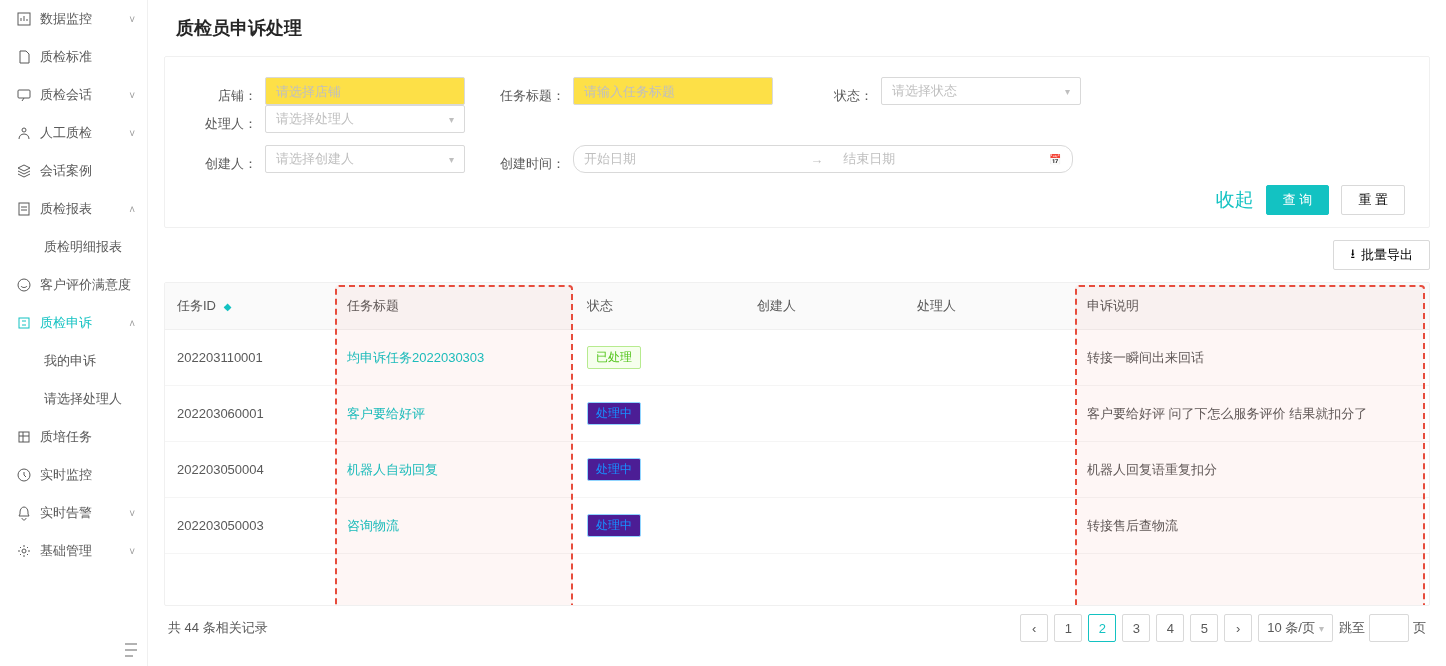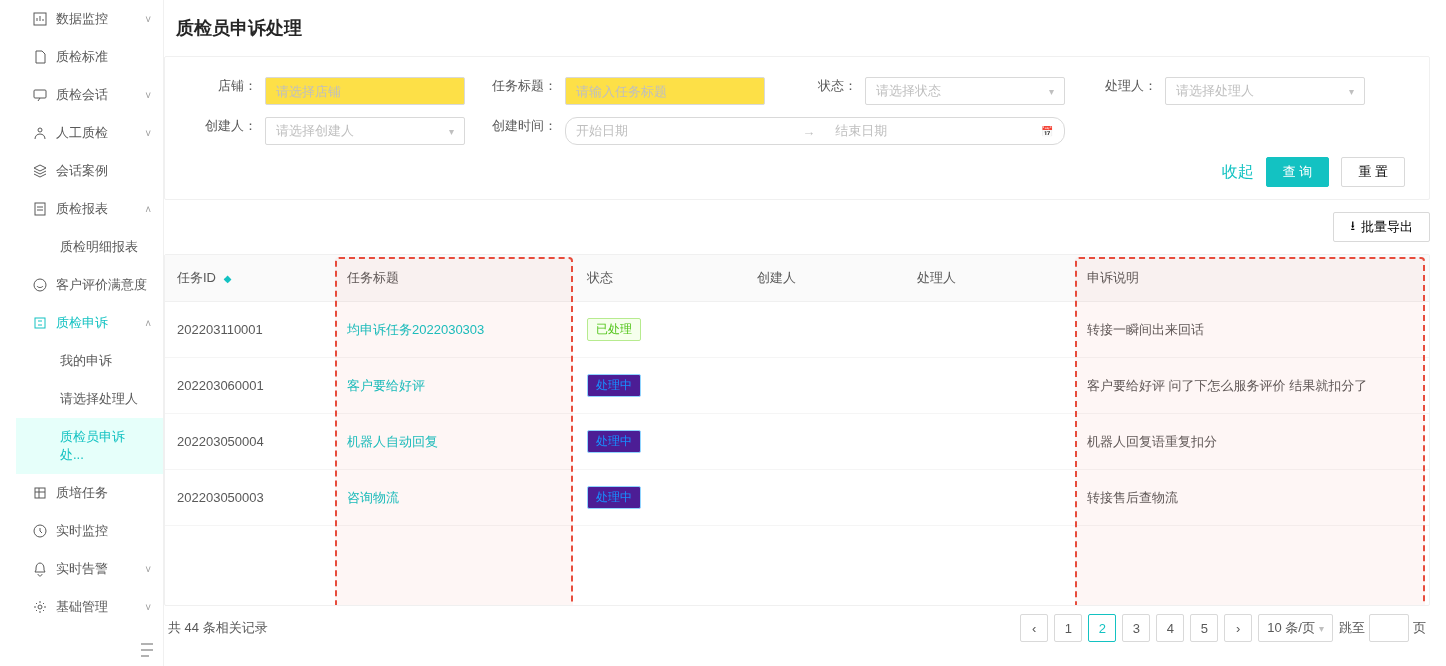--- a/index.html
+++ b/index.html
@@ -1,43 +1,43 @@
 <!DOCTYPE html>
 <html><head>
   <meta charset="utf-8">
   <style>
     * { margin: 0; padding: 0; box-sizing: border-box; }
     body { font-family: -apple-system, BlinkMacSystemFont, "Segoe UI", "PingFang SC", "Microsoft YaHei", sans-serif; font-size: 13px; color: #333; background: #fff; width: 1446px; height: 666px; overflow: hidden; }
     
     
-    .sidebar { position: absolute; left: 16px; top: 0; width: 148px; height: 666px; background: #fff; border-right: 1px solid #f0f0f0; overflow-y: auto; }
+    .sidebar { position: absolute; left: 0; top: 0; width: 148px; height: 666px; background: #fff; border-right: 1px solid #f0f0f0; overflow-y: auto; }
     .sidebar-item { display: flex; align-items: center; padding: 10px 16px; cursor: pointer; color: #595959; font-size: 13px; position: relative; }
     .sidebar-item .icon { width: 16px; height: 16px; margin-right: 8px; display: inline-flex; align-items: center; justify-content: center; }
     .sidebar-item .expand { position: absolute; right: 12px; font-size: 10px; color: #999; }
     .sidebar-subitem { padding: 10px 16px 10px 44px; cursor: pointer; color: #595959; font-size: 13px; }
     .sidebar-subitem.active { background: #e6fffa; color: #13c2c2; }
     .sidebar-collapse { position: absolute; bottom: 8px; right: 8px; cursor: pointer; color: #999; }
     
     
     .main { position: absolute; left: 148px; top: 0; right: 0; height: 666px; display: flex; flex-direction: column; }
     .page-title { padding: 16px 28px; font-size: 18px; font-weight: 600; color: #262626; }
     .content-wrap { flex: 1; padding: 0 16px 16px 16px; overflow: hidden; display: flex; flex-direction: column; }
     .filter-panel { background: #fff; padding: 20px 24px 12px 24px; border: 1px solid #f0f0f0; border-radius: 2px; }
     .filter-row { display: flex; flex-wrap: wrap; gap: 0; margin-bottom: 12px; }
-    .filter-item { display: flex; align-items: flex-start; margin-right: 24px; }
+    .filter-item { display: flex; align-items: flex-end; margin-right: 32px; }
     .filter-label { width: 68px; text-align: right; margin-right: 8px; color: #595959; font-size: 13px; }
     .filter-input { width: 200px; height: 28px; border: 1px solid #d9d9d9; border-radius: 2px; padding: 0 10px; font-size: 13px; color: #333; background: #fde047; }
     .filter-input::placeholder { color: #bfbfbf; }
     .filter-select { width: 200px; height: 28px; border: 1px solid #d9d9d9; border-radius: 2px; padding: 0 10px; font-size: 13px; color: #bfbfbf; background: #fff; display: flex; align-items: center; justify-content: space-between; cursor: pointer; }
     .filter-date { width: 500px; height: 28px; border: 1px solid #d9d9d9; border-radius: 12px; padding: 0 10px; font-size: 13px; color: #bfbfbf; background: #fff; display: flex; align-items: center; }
     .filter-date .sep { margin: 0 20px; color: #bfbfbf; }
     .filter-date .d1 { flex: 1; }
     .filter-date .d2 { flex: 1; }
     .filter-actions { display: flex; justify-content: flex-end; align-items: center; gap: 12px; }
-    .link-btn { color: #13c2c2; cursor: pointer; font-size: 16px; margin-left: 16px; }
+    .link-btn { color: #13c2c2; cursor: pointer; font-size: 19px; margin-left: 16px; }
     .btn { height: 30px; padding: 0 16px; border: 1px solid #d9d9d9; background: #fff; border-radius: 2px; cursor: pointer; font-size: 13px; display: inline-flex; align-items: center; }
     .btn.primary { background: #13c2c2; border-color: #13c2c2; color: #fff; }
     
     .export-row { display: flex; justify-content: flex-end; padding: 12px 0; }
     .btn .dl-icon { margin-right: 6px; }
     
     
     .table-wrap { flex: 1; overflow: hidden; position: relative; border: 1px solid #f0f0f0; border-radius: 2px; }
     .table { width: 100%; border-collapse: collapse; table-layout: fixed; }
     .table thead th { background: #fafafa; padding: 14px 12px; text-align: left; font-weight: 500; color: #595959; font-size: 13px; border-bottom: 1px solid #f0f0f0; }
@@ -138,21 +138,20 @@
           <svg width="16" height="16" viewBox="0 0 16 16">
             <rect x="3" y="3" width="10" height="10" stroke="currentColor" fill="none"></rect>
             <path d="M6 6h4M6 10h4" stroke="currentColor"></path>
           </svg>
         </span>
         <span>质检申诉</span>
         <span class="expand">˄</span>
       </div>
       <div class="sidebar-subitem">我的申诉</div>
       <div class="sidebar-subitem">请选择处理人</div>
-      <div class="sidebar-subitem active">质检员申诉处...</div>
       <div class="sidebar-item">
         <span class="icon">
           <svg width="16" height="16" viewBox="0 0 16 16">
             <rect x="3" y="3" width="10" height="10" stroke="currentColor" fill="none"></rect>
             <path d="M3 7h10M7 3v10" stroke="currentColor"></path>
           </svg>
         </span>
         <span>质培任务</span>
       </div>
       <div class="sidebar-item">

